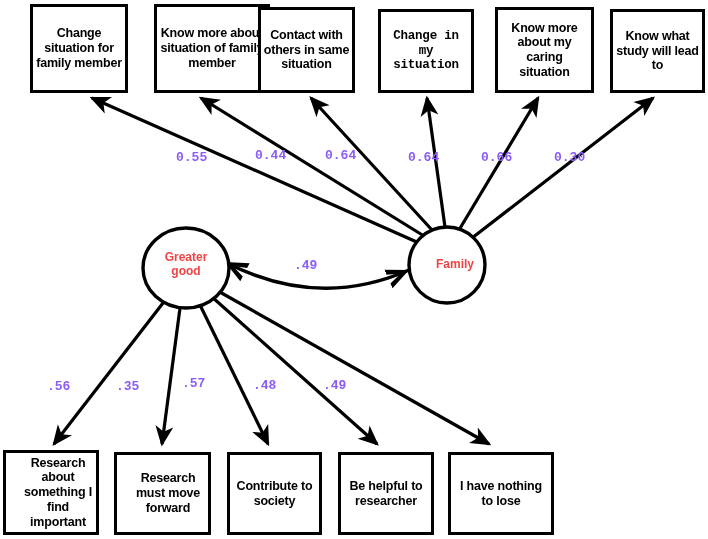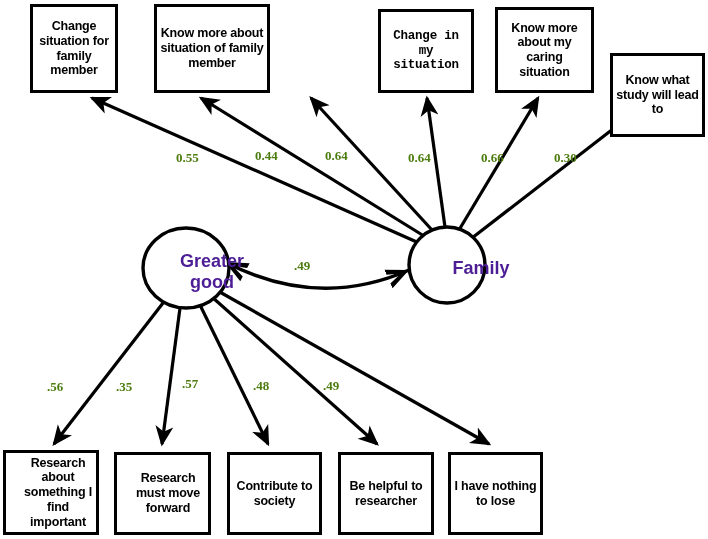--- a/index.html
+++ b/index.html
@@ -44,32 +44,31 @@
   }
   .node-box span {
     display: block;
     width: 100%;
   }
   .latent-label {
     position: absolute;
     text-align: center;
     font-family: "Liberation Sans", sans-serif;
     font-weight: bold;
-    font-size: 18px;
+    font-size: 12px;
     line-height: 1.15;
-    color: #4c1d95;
+    color: #ef4444;
     pointer-events: none;
-    margin-left: 26px;
   }
   .path-label {
     position: absolute;
-    font-family: Liberation Serif, serif;
+    font-family: Liberation Mono, monospace;
     font-weight: bold;
     font-size: 13px;
-    color: #4d7c0f;
+    color: #8b5cf6;
     white-space: nowrap;
   }
 </style>
 </head>
 <body>
 
 <div id="diagram-root">
 
   <svg id="diagram-svg" viewBox="0 0 708 539">
     <defs>
@@ -108,49 +107,52 @@
   </svg>
 
   <div class="latent-label" style="left:146px; top:251px; width:80px;">
     <div>Greater</div>
     <div>good</div>
   </div>
   <div class="latent-label" style="left:420px; top:258px; width:70px;">
     <div>Family</div>
   </div>
 
-  <div class="node-box" style="left:30px; top:4px; width:88px; height:89px;">
+  <div class="node-box" style="left:30px; top:4px; width:98px; height:89px;">
     <span>Change situation for family member</span>
   </div>
   <div class="node-box" style="left:154px; top:4px; width:116px; height:89px;">
     <span>Know more about situation of family member</span>
+  </div>
+  <div class="node-box" style="left:258px; top:7px; width:97px; height:86px;">
+    <span>Contact with others in same situation</span>
   </div>
   <div class="node-box" style="left:378px; top:9px; width:96px; height:84px;font-family:Liberation Mono, monospace;">
     <span>Change in my situation</span>
   </div>
   <div class="node-box" style="left:495px; top:7px; width:99px; height:86px;">
     <span>Know more about my caring situation</span>
   </div>
-  <div class="node-box" style="left:610px; top:9px; width:95px; height:84px;margin-top:44px;">
+  <div class="node-box" style="left:610px; top:9px; width:95px; height:84px;">
     <span>Know what study will lead to</span>
   </div>
 
   <div class="node-box" style="left:3px; top:450px; width:96px; height:85px;padding-left:16px;">
     <span>Research about something I find important</span>
   </div>
   <div class="node-box" style="left:114px; top:452px; width:97px; height:83px;padding-left:13px;">
     <span>Research must move forward</span>
   </div>
   <div class="node-box" style="left:227px; top:452px; width:95px; height:83px;">
     <span>Contribute to society</span>
   </div>
   <div class="node-box" style="left:338px; top:452px; width:96px; height:83px;">
     <span>Be helpful to researcher</span>
   </div>
-  <div class="node-box" style="left:448px; top:452px; width:95px; height:83px;">
+  <div class="node-box" style="left:448px; top:452px; width:106px; height:83px;">
     <span>I have nothing to lose</span>
   </div>
 
   <div class="path-label" style="left:176px; top:150px;">0.55</div>
   <div class="path-label" style="left:255px; top:148px;">0.44</div>
   <div class="path-label" style="left:325px; top:148px;">0.64</div>
   <div class="path-label" style="left:408px; top:150px;">0.64</div>
   <div class="path-label" style="left:481px; top:150px;">0.66</div>
   <div class="path-label" style="left:554px; top:150px;">0.30</div>
 

